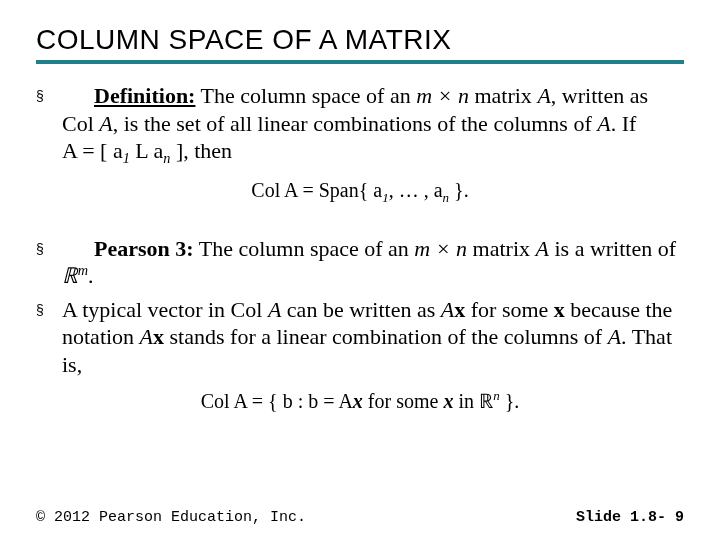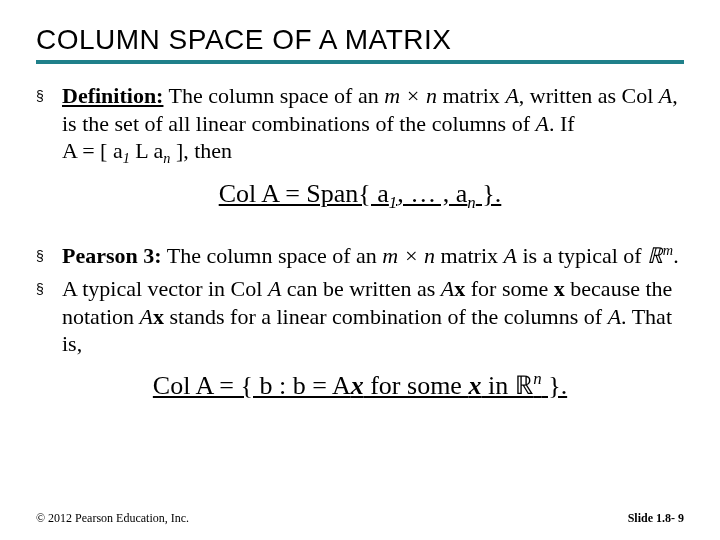--- a/index.html
+++ b/index.html
@@ -46,43 +46,43 @@
     font-family: Arial, sans-serif;
     font-size: 14px;
     padding-top: 6px;
   }
   .bullet .text {
     flex: 1 1 auto;
   }
   .def-label {
     font-weight: bold;
     text-decoration: underline;
+    margin-left: 32px;
   }
   .italic { font-style: italic; }
   .math {
     font-family: "Times New Roman", serif;
     font-style: italic;
     white-space: nowrap;
   }
   .mathup { font-style: normal; }
   .eq {
     text-align: center;
-    font-size: 26px;
+    font-size: 20px;
     margin: 10px 0 18px 0;
-    text-decoration: underline;
   }
   .footer {
     position: absolute;
     bottom: 14px;
     left: 36px;
     right: 36px;
     display: flex;
     justify-content: space-between;
-    font-family: Liberation Serif, serif;
-    font-size: 12px;
+    font-family: Liberation Mono, monospace;
+    font-size: 15px;
   }
   .sub { font-size: 0.65em; vertical-align: sub; }
   .sup { font-size: 0.65em; vertical-align: super; }
   .spacer { height: 10px; }
 </style>
 </head>
 <body>
 
 <div class="slide">
 
@@ -100,21 +100,21 @@
 
     <div class="eq">
       <span class="math"><span class="mathup">Col A = Span{ a</span><span class="sub">1</span><span class="mathup">, … , a</span><span class="sub">n</span><span class="mathup"> }.</span></span>
     </div>
 
     <div class="spacer"></div>
 
     <div class="bullet">
       <div class="marker">§</div>
       <div class="text">
-        <span class="def-label" style="text-decoration:none;">Pearson 3:</span><span> The column space of an </span><span class="math">m × n</span><span> matrix </span><span class="italic">A</span><span> is a typical of </span><span class="math"><span>ℝ</span><span class="sup">m</span></span><span>.</span>
+        <span class="def-label" style="text-decoration:none;">Pearson 3:</span><span> The column space of an </span><span class="math">m × n</span><span> matrix </span><span class="italic">A</span><span> is a written of </span><span class="math"><span>ℝ</span><span class="sup">m</span></span><span>.</span>
       </div>
     </div>
 
     <div class="bullet">
       <div class="marker">§</div>
       <div class="text">
         <span>A typical vector in Col </span><span class="italic">A</span><span> can be written as </span><span class="italic">A</span><b><span>x</span></b><span> for some </span><b><span>x</span></b><span> because the notation </span><span class="italic">A</span><b><span>x</span></b><span> stands for a linear combination of the columns of </span><span class="italic">A</span><span>. That is,</span>
       </div>
     </div>
 

